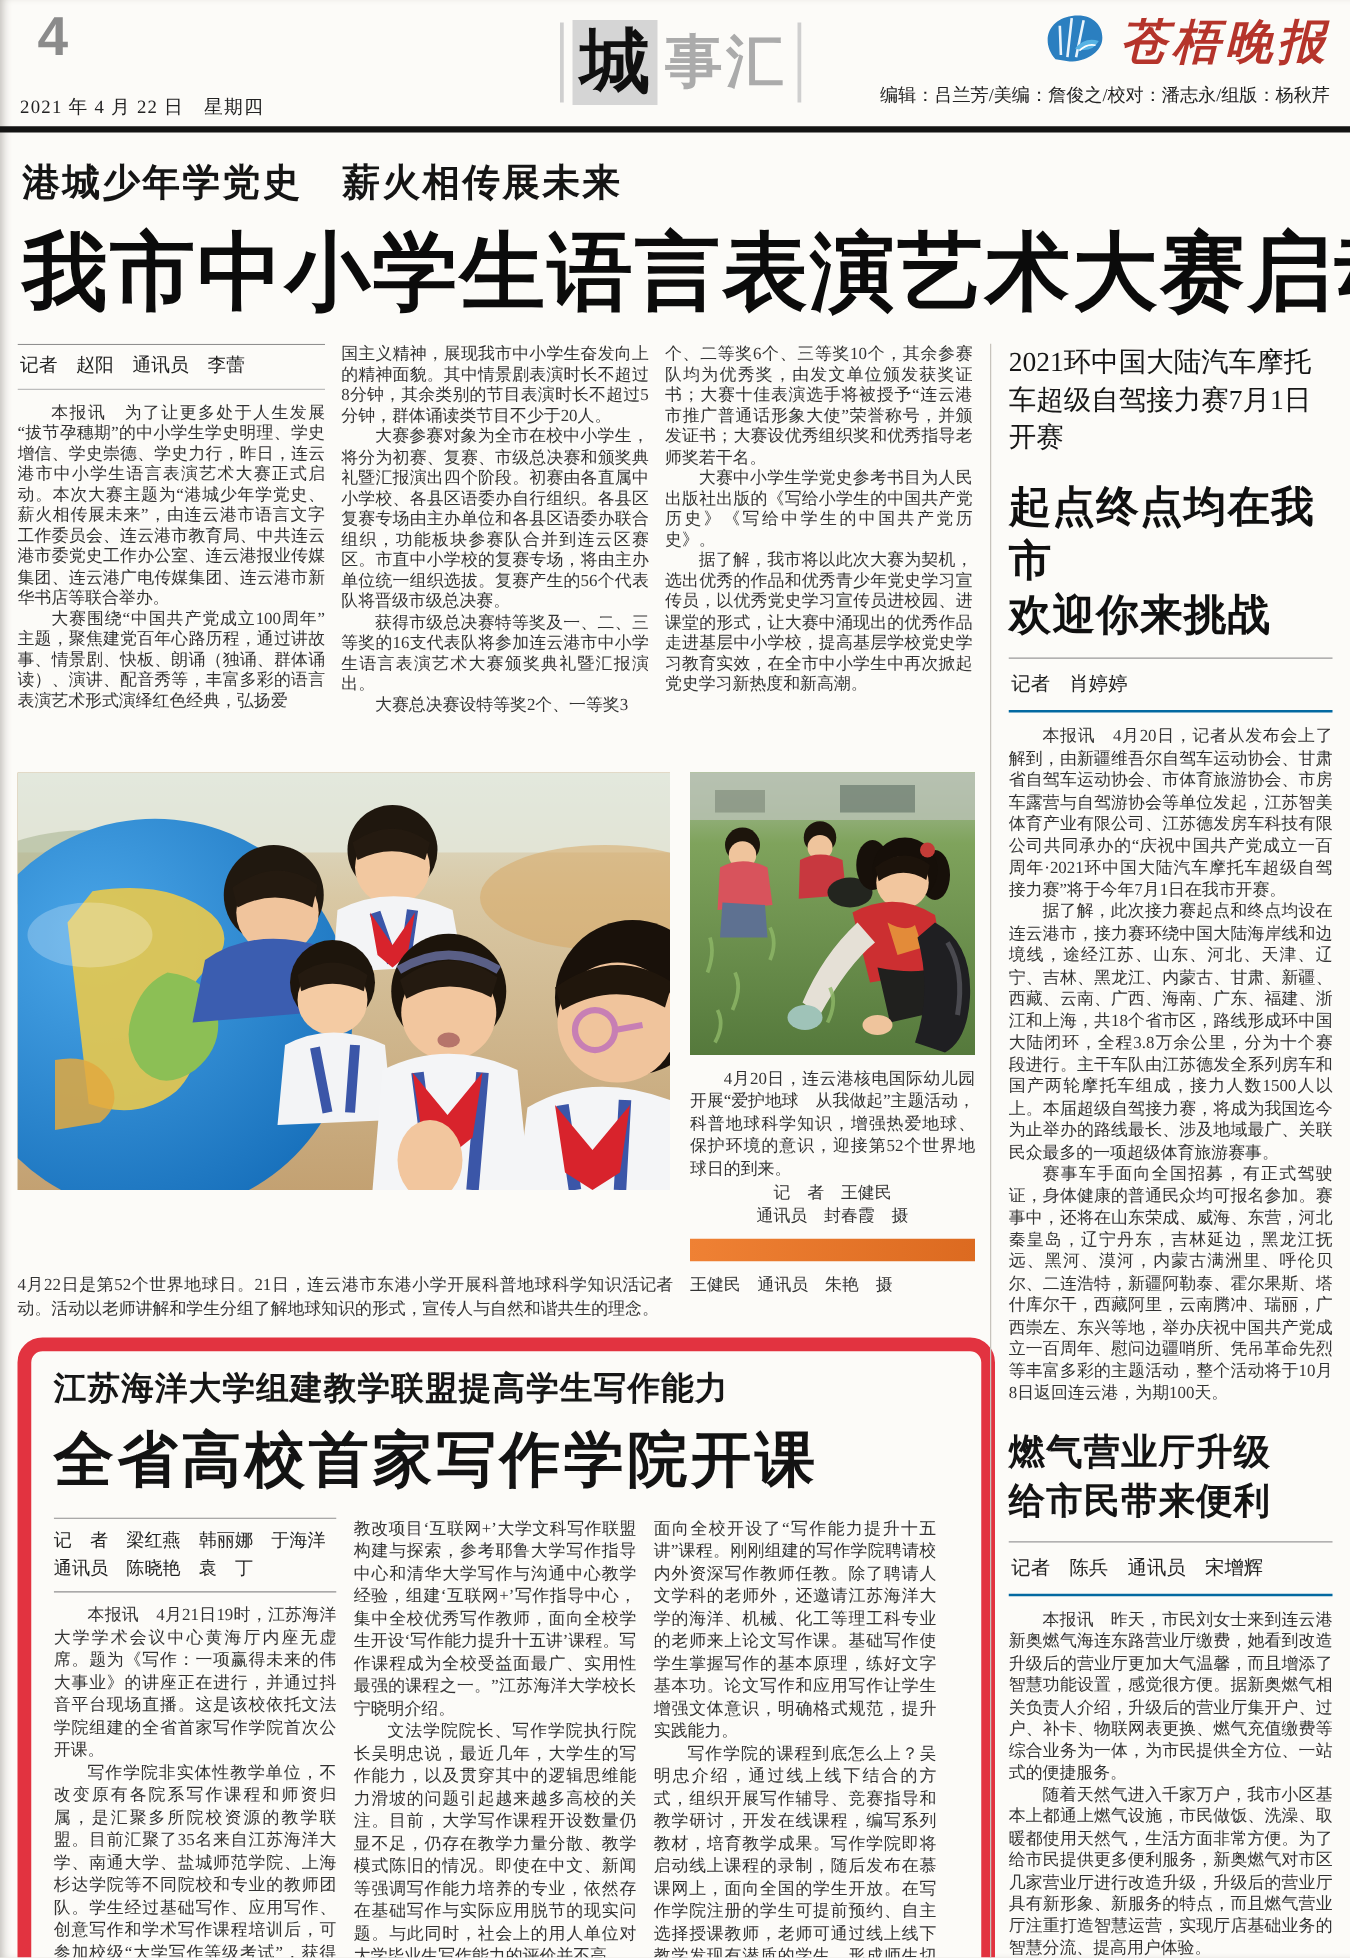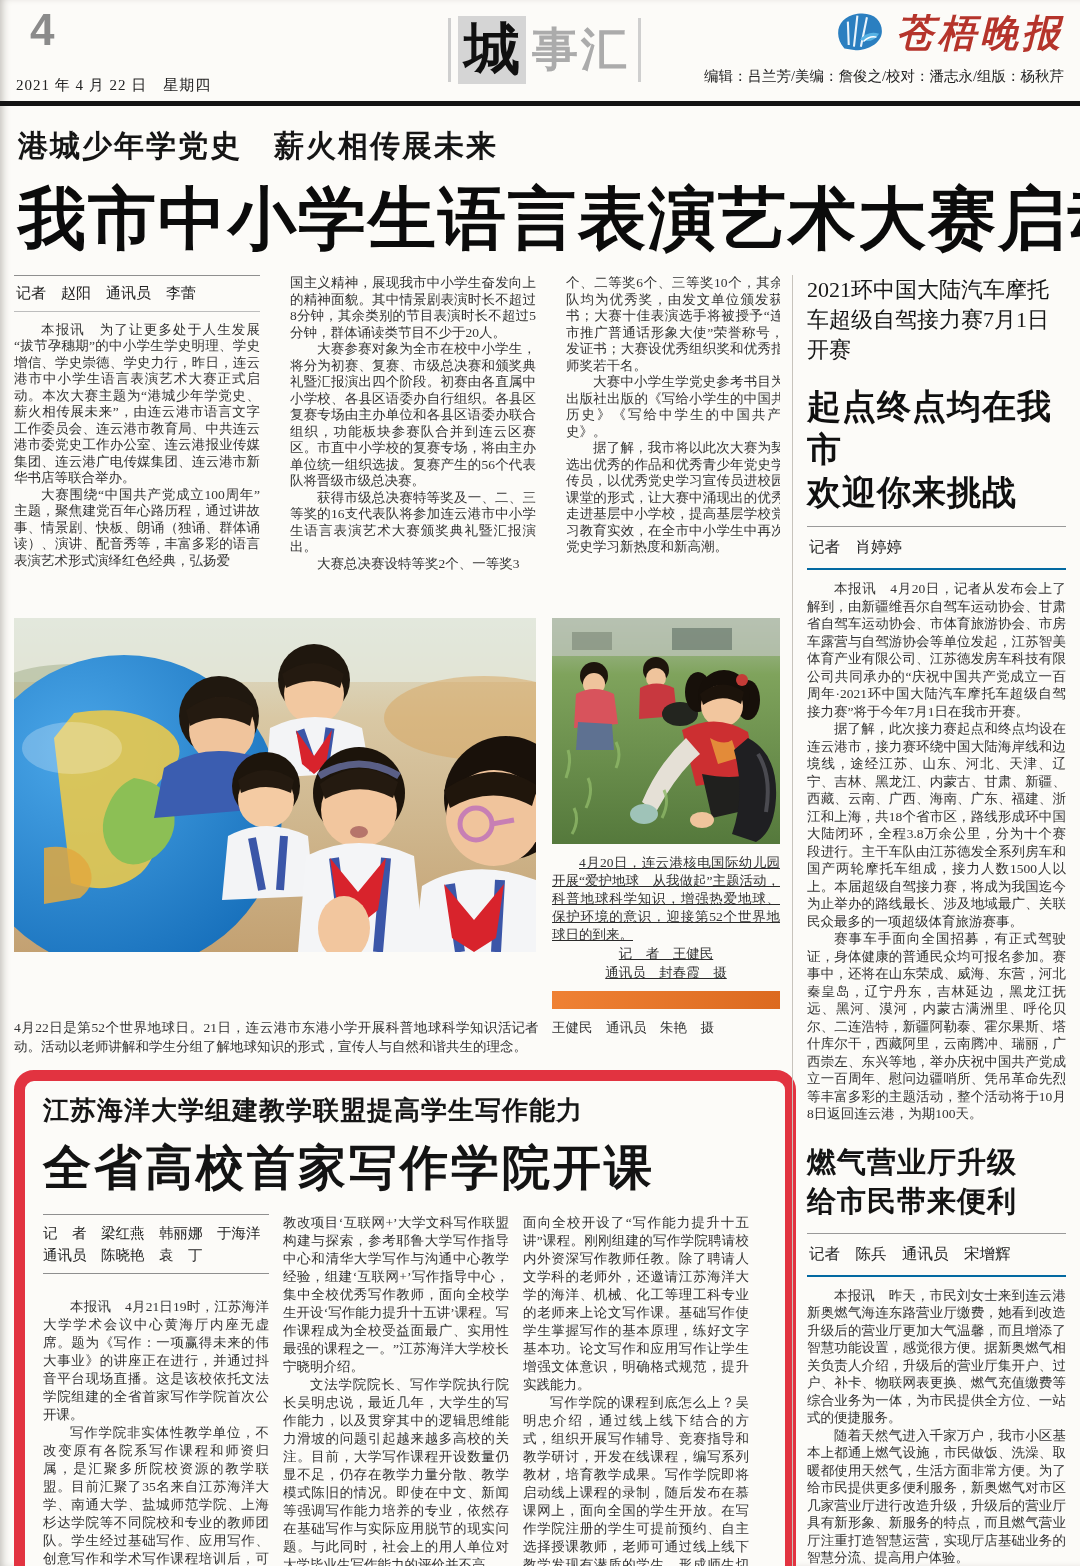--- a/index.html
+++ b/index.html
@@ -30,28 +30,28 @@
   .lead-hd{padding:20px 4px 12px 18px;}
   .kicker{font-family:"Liberation Sans","DejaVu Sans",sans-serif;font-weight:800;font-size:30px;
     color:#151515;letter-spacing:2px;}
   .bighead{font-family:"Liberation Sans","DejaVu Sans",sans-serif;font-weight:900;font-size:68px;
     color:#0b0b0b;letter-spacing:2px;margin-top:12px;line-height:1.15;white-space:nowrap;}
   
   .content{display:flex;padding:6px 14px 0 14px;}
   .left-zone{width:766px;flex:none;}
   .right-zone{flex:1;border-left:1px solid #c7c3bc;margin-left:12px;padding-left:14px;min-width:0;}
   
-  .lead-cols{display:flex;gap:30px;height:335px;overflow:hidden;}
+  .lead-cols{display:flex;gap:13px;height:335px;overflow:hidden;}
   .col{width:246px;flex:none;text-align:justify;font-size:13.5px;line-height:16.5px;color:#333;}
   .col p{margin:0;text-indent:2em;}
   .col p.cont{text-indent:0;}
   .lead-byline{border-top:1px solid #8f8f8f;border-bottom:1px solid #bdbdbd;
     padding:9px 2px;margin-bottom:10px;font-size:15px;color:#222;}
   
-  .photo-row{display:flex;gap:16px;margin-top:8px;text-decoration:underline;}
+  .photo-row{display:flex;gap:16px;margin-top:8px;}
   .photo-large{width:522px;height:334px;flex:none;background:#c9b48c;overflow:hidden;}
   .photo-large svg{display:block;width:100%;height:100%;}
   .photo-side{width:228px;flex:none;display:flex;flex-direction:column;}
   .photo-small{height:226px;background:#6f9350;overflow:hidden;}
   .photo-small svg{display:block;width:100%;height:100%;}
   .side-cap{margin-top:10px;font-size:13.5px;line-height:18px;text-align:justify;color:#333;text-indent:2em;}
   .side-credit{font-size:13.5px;line-height:19px;text-align:center;color:#333;}
   .orange-bar{height:18px;margin-top:9px;background:linear-gradient(90deg,#ef8134,#dc6a20);}
   .main-cap{width:700px;margin-top:9px;font-size:13.5px;line-height:19px;text-align:justify;color:#333;}
   .main-cap .cap-text{text-indent:2em;display:inline;}
@@ -60,21 +60,21 @@
   .redbox{margin-top:14px;width:724px;height:560px;border:11px solid #e23340;border-radius:20px;
     padding:12px 18px;overflow:hidden;background:#fcfbf8;}
   .rb-kicker{font-family:"Liberation Sans","DejaVu Sans",sans-serif;font-weight:bold;font-size:26px;
     color:#161616;letter-spacing:1px;}
   .rb-head{font-size:48px;font-weight:bold;color:#131313;letter-spacing:3px;margin-top:8px;
     font-family:"Liberation Serif","DejaVu Serif",serif;}
   .rb-cols{display:flex;gap:14px;margin-top:14px;height:420px;overflow:hidden;}
   .rb-col{width:226px;flex:none;text-align:justify;font-size:13.5px;line-height:18px;color:#333;}
   .rb-col p{margin:0;text-indent:2em;}
   .rb-col p.cont{text-indent:0;}
-  .rb-byline{border-top:1px solid #8f8f8f;border-bottom:1px solid #8f8f8f;padding:7px 0;margin-bottom:24px;
+  .rb-byline{border-top:1px solid #8f8f8f;border-bottom:1px solid #8f8f8f;padding:7px 0;margin-bottom:9px;
     font-size:14.5px;line-height:22px;color:#222;}
   
   .r-head-sm{font-size:22px;line-height:30px;color:#161616;}
   .r-head-big{font-size:34px;line-height:43px;font-weight:800;color:#101010;margin-top:20px;letter-spacing:1px;}
   .rule{border:0;border-top:1px solid #999;margin:12px 0 0 0;}
   .r-byline{padding:10px 2px;font-size:15.5px;color:#222;border-bottom:2px solid #0369a1;}
   .r-body{margin-top:10px;text-align:justify;font-size:13.5px;line-height:17.5px;color:#333;}
   .r-body p{margin:0;text-indent:2em;}
   .gas{margin-top:20px;}
   .gas-head{font-size:29px;line-height:39px;font-weight:700;color:#141414;letter-spacing:1px;}

